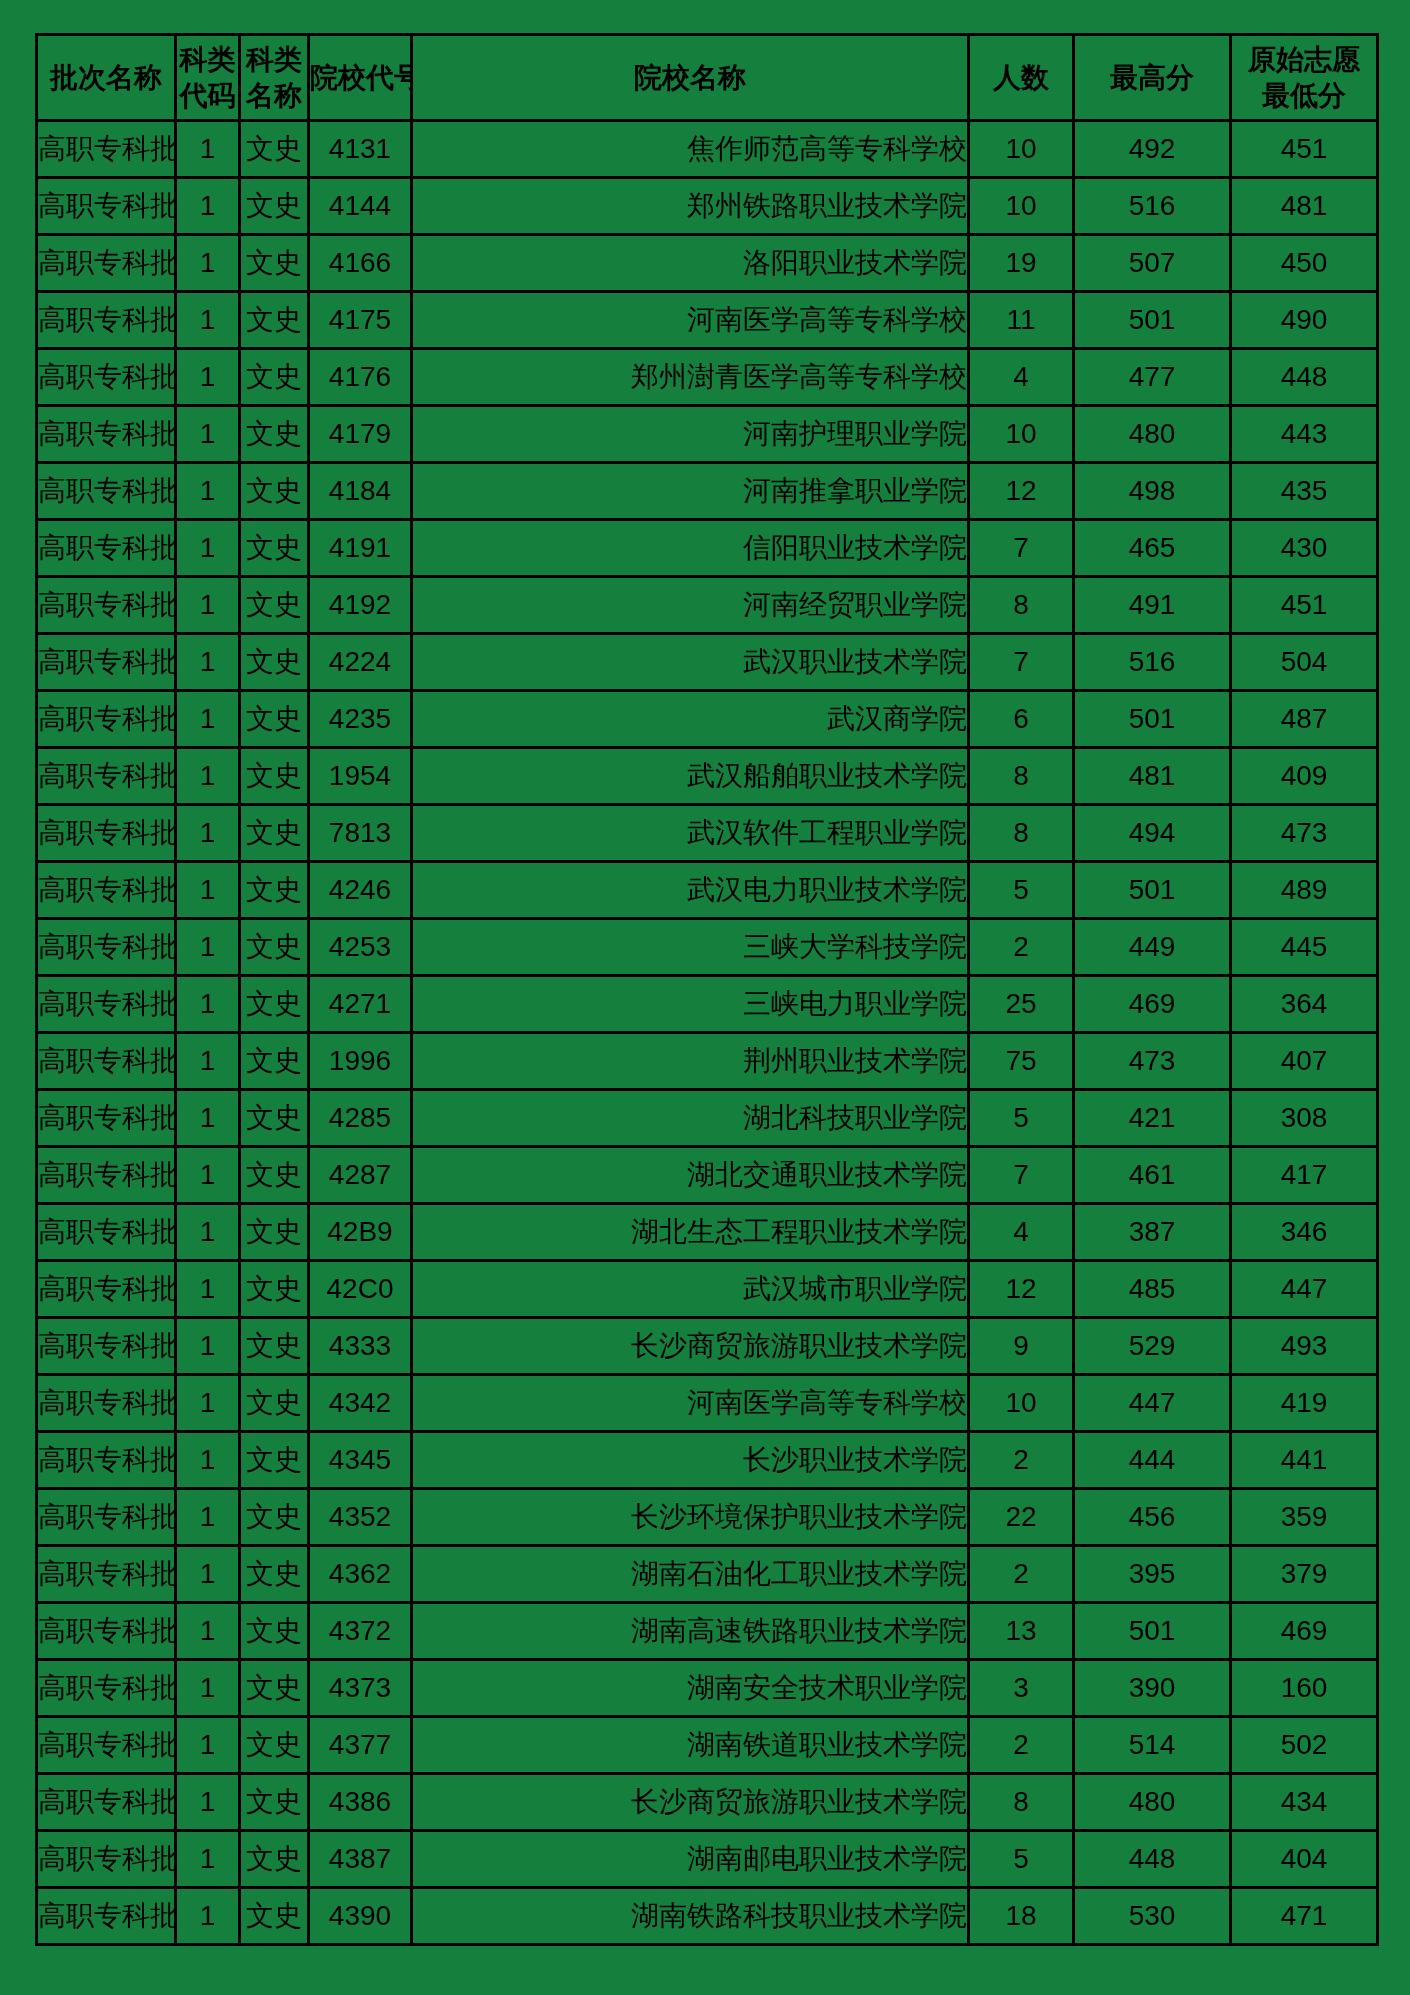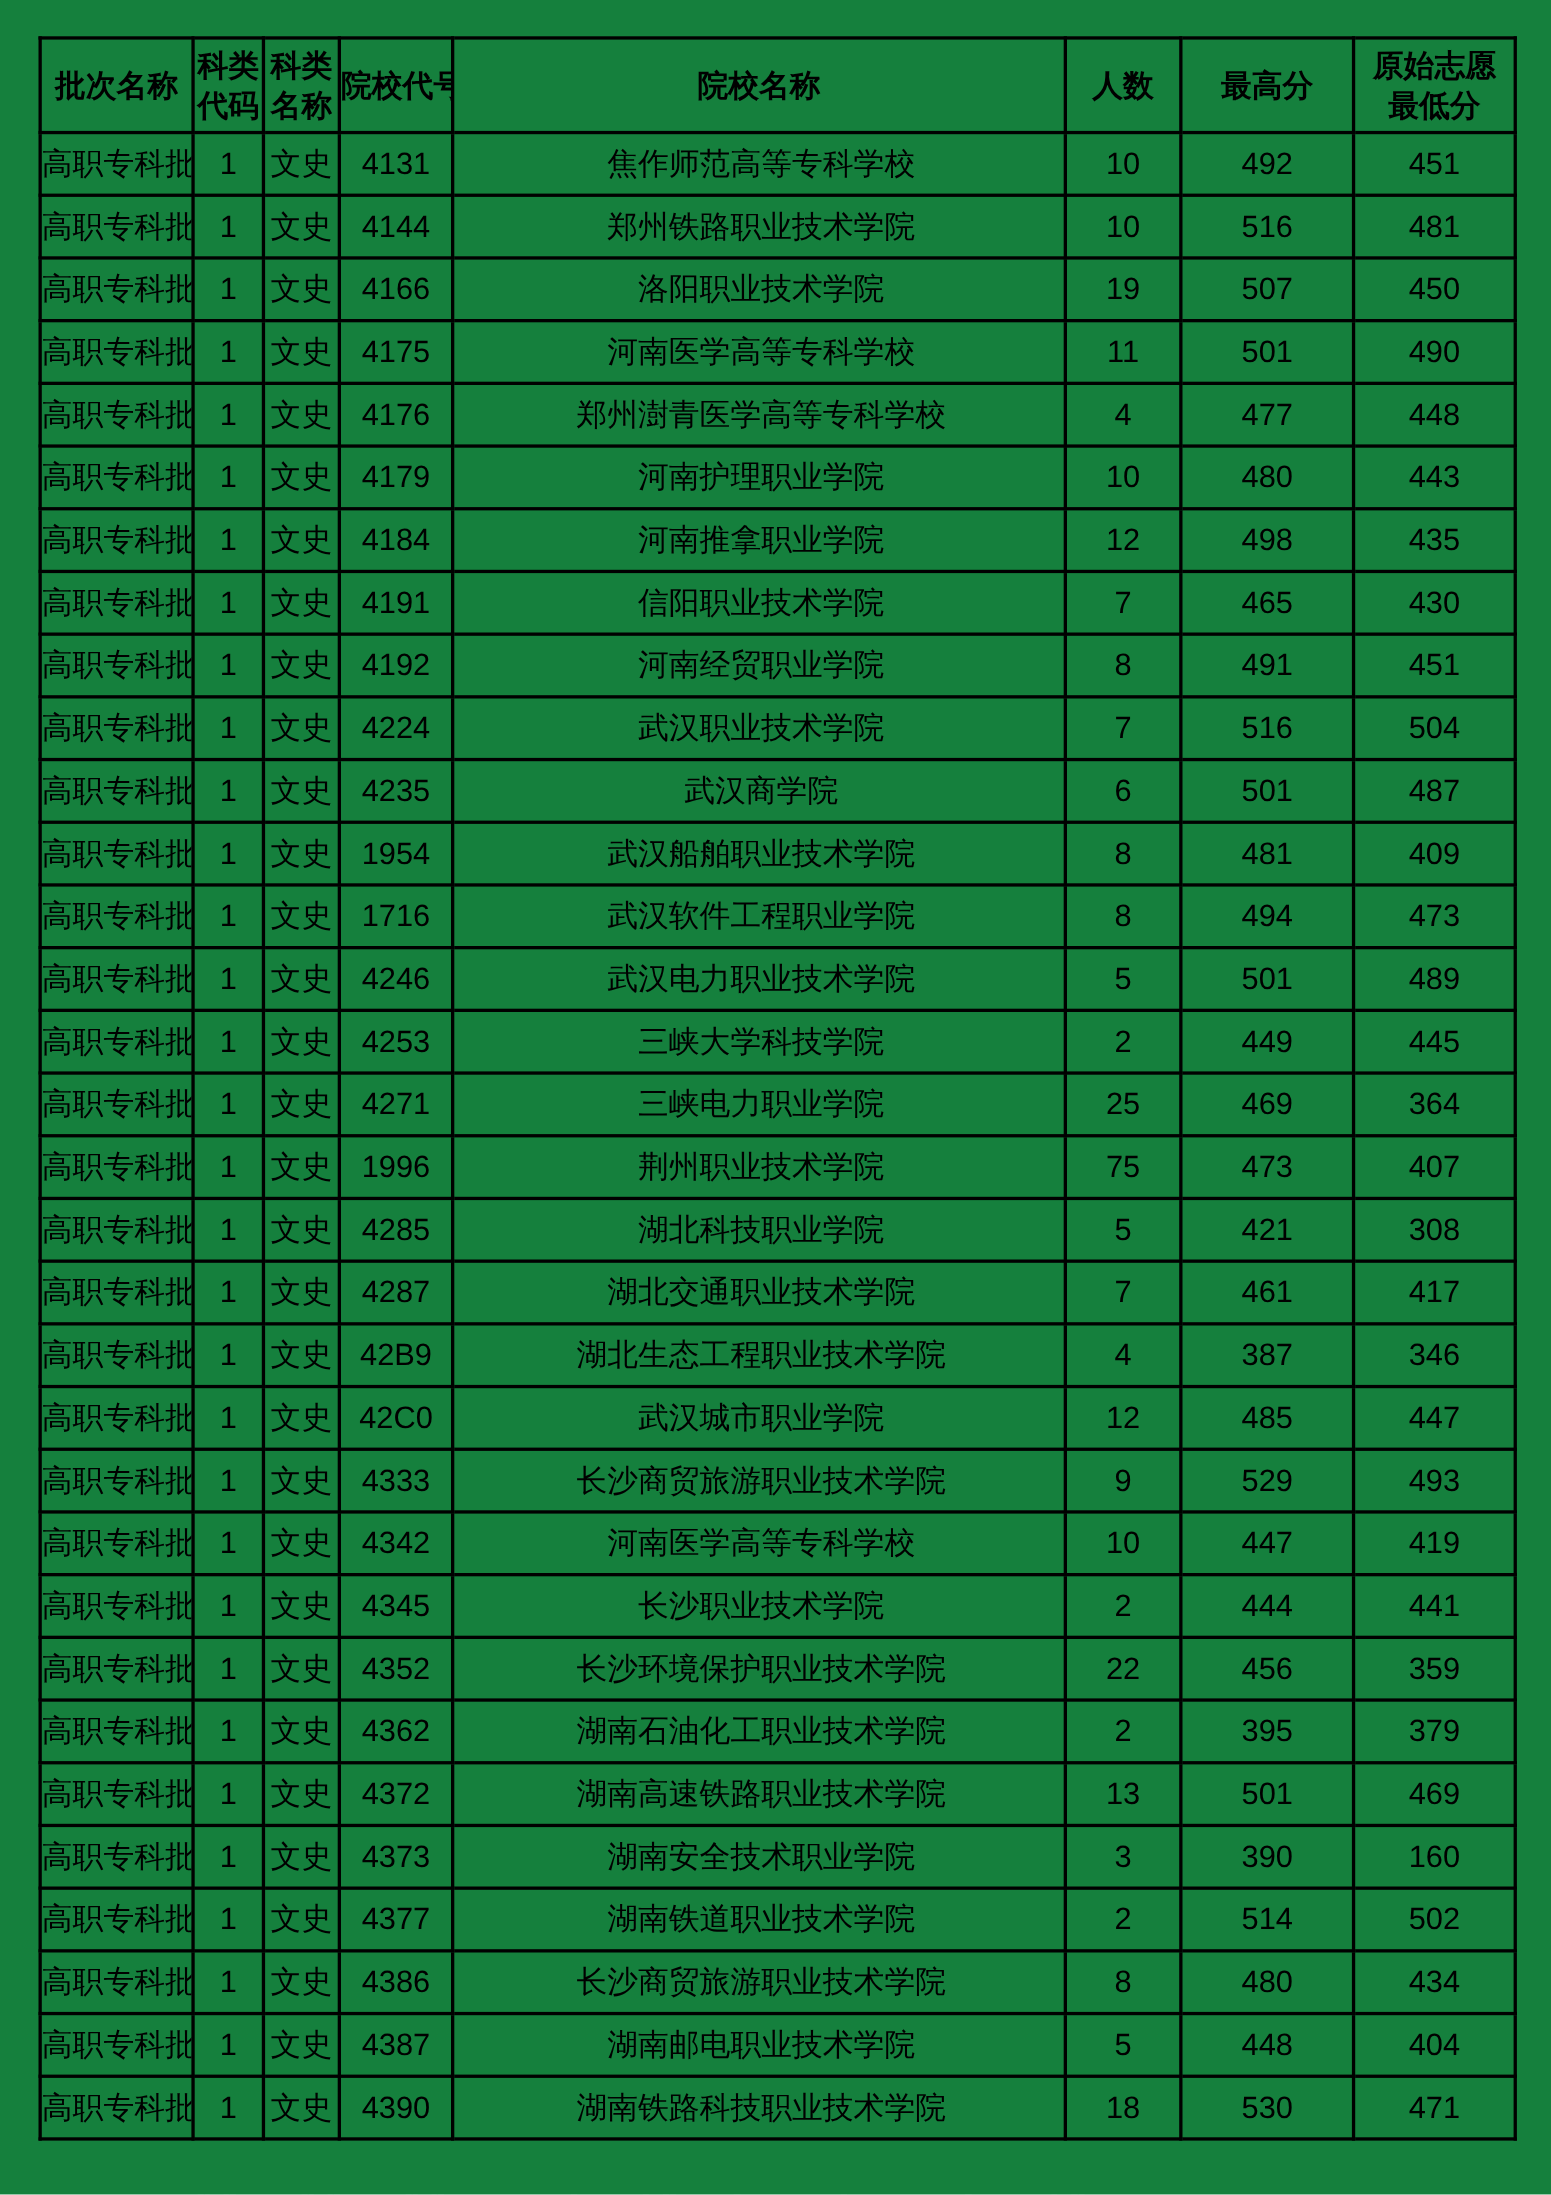--- a/index.html
+++ b/index.html
@@ -28,21 +28,21 @@
     text-align:center;
     white-space:pre;
     height:83px;
   }
   table.scores td{
     text-align:center;
     white-space:nowrap;
     height:54px;
   }
   table.scores td.name{
-    text-align:center;
+    text-align:right;
     padding-left:4px;
   }
   
   .wm-row{
     position:absolute;
     left:170px;
     white-space:nowrap;
     font-family:"DejaVu Sans","Liberation Sans",sans-serif;
     font-weight:400;
     font-size:105px;
@@ -203,21 +203,21 @@
           <td>1954</td>
           <td class="name">武汉船舶职业技术学院</td>
           <td>8</td>
           <td>481</td>
           <td>409</td>
         </tr>
         <tr>
           <td>高职专科批</td>
           <td>1</td>
           <td>文史</td>
-          <td>1716</td>
+          <td>7813</td>
           <td class="name">武汉软件工程职业学院</td>
           <td>8</td>
           <td>494</td>
           <td>473</td>
         </tr>
         <tr>
           <td>高职专科批</td>
           <td>1</td>
           <td>文史</td>
           <td>4246</td>

